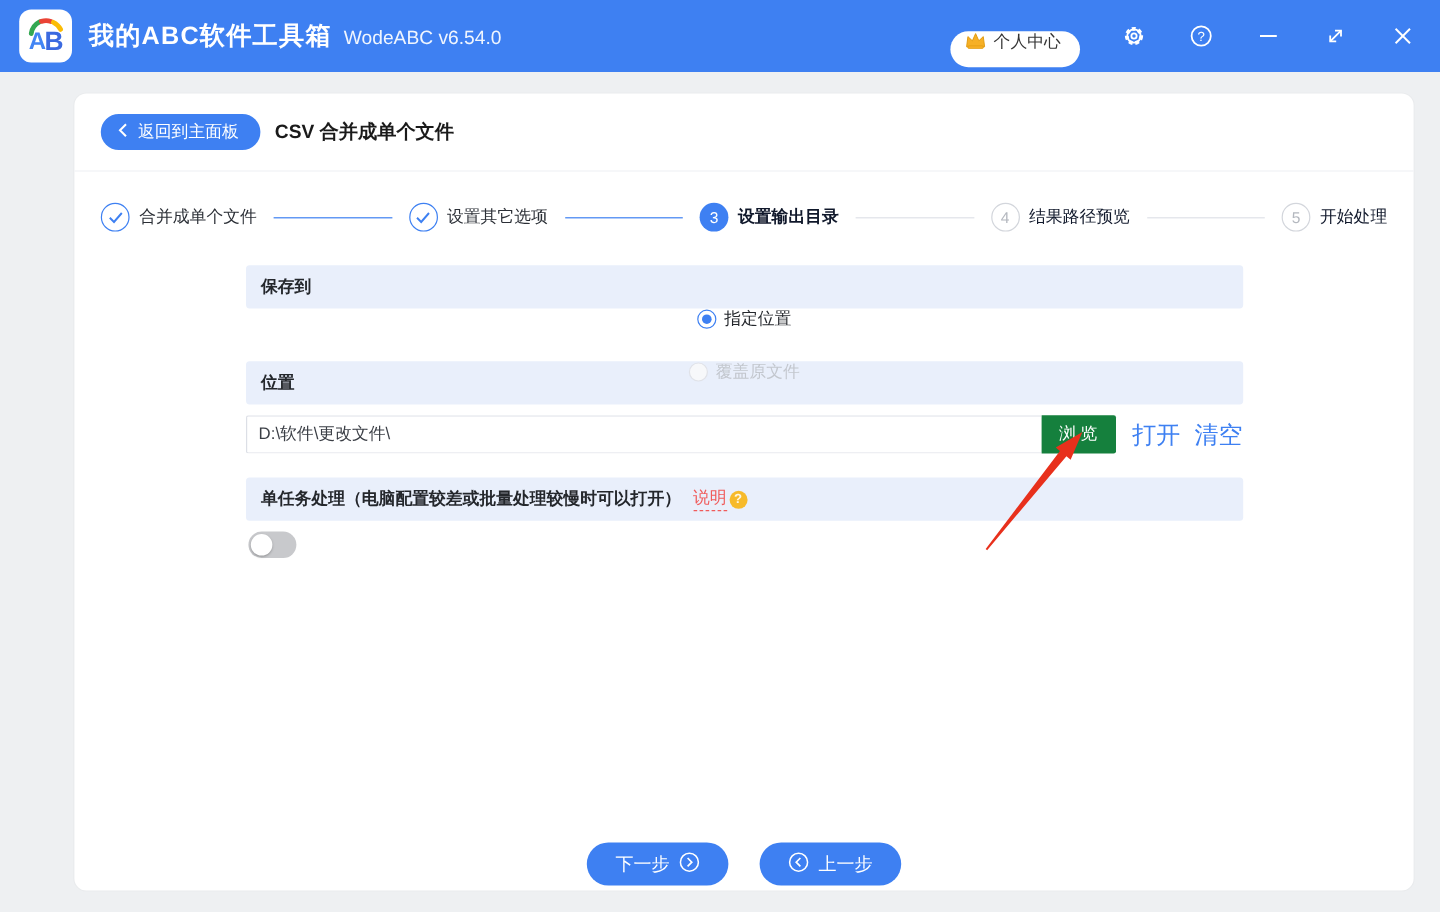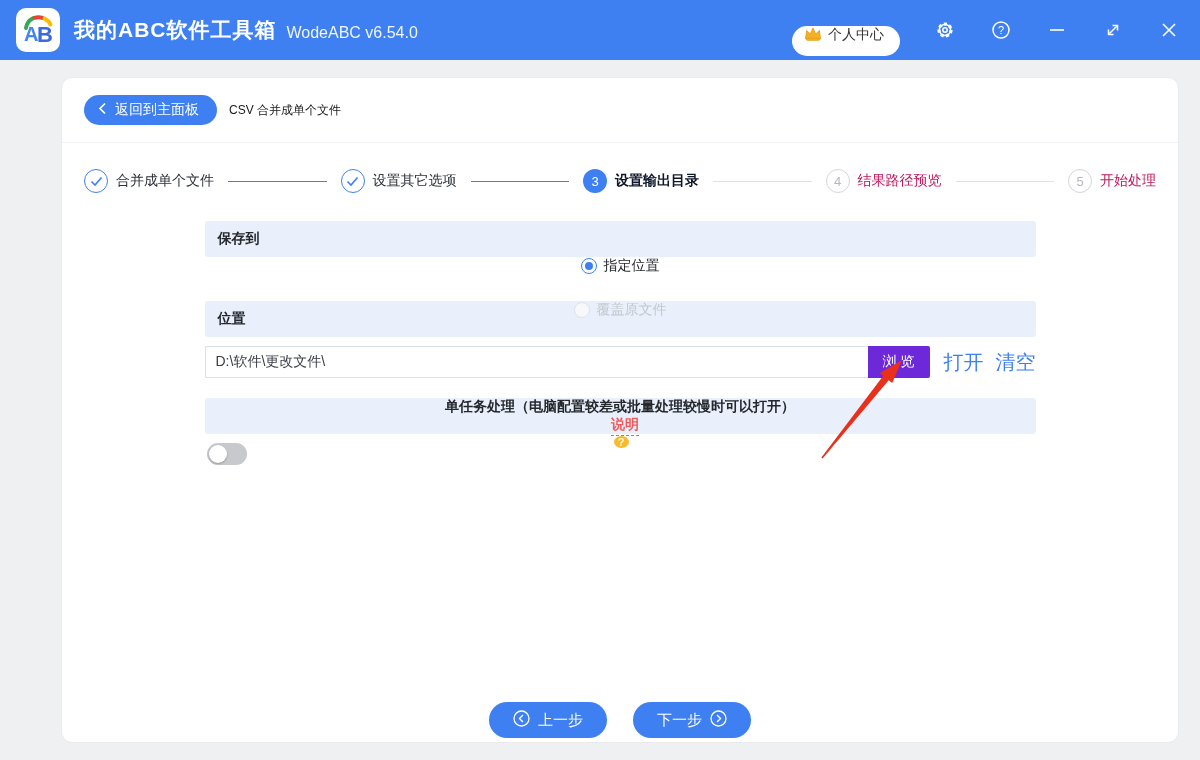--- a/index.html
+++ b/index.html
@@ -52,38 +52,38 @@
   .card-header {
     height:65px; display:flex; align-items:center; padding:0 22px;
     border-bottom:1px solid #f0f2f5;
   }
   .back-btn {
     height:30px; background:#3e80f2; color:#fff; border:none; border-radius:15px;
     display:flex; align-items:center; gap:8px; padding:0 18px 0 14px;
     font-size:14px; cursor:pointer;
     font-family:"Liberation Sans","DejaVu Sans",sans-serif;
   }
-  .page-title { font-size:12px; font-weight:normal; color:#1a1a1a; margin-left:12px; }
+  .page-title { font-size:16px; font-weight:bold; color:#1a1a1a; margin-left:12px; }
 
   
   .stepper {
     height:76px; display:flex; align-items:center; padding:0 22px;
   }
   .step { display:flex; align-items:center; gap:8px; flex:0 0 auto; }
   .step-circle {
     width:24px; height:24px; border-radius:50%;
     display:flex; align-items:center; justify-content:center;
     font-size:13px; flex:0 0 auto;
   }
   .step-circle.done { border:1px solid #3e80f2; background:#fff; }
   .step-circle.current { background:#3e80f2; color:#fff; }
   .step-circle.pending { border:1px solid #d3d6dc; color:#b4b8bf; background:#fff; }
   .step-label { font-size:14px; color:#2b2f36; white-space:nowrap; }
   .step-label.current { font-weight:bold; color:#0f172a; }
-  .step-label.pending { color:#be185d;text-align:right; }
+  .step-label.pending { color:#0f172a;text-align:right; }
   .step-line { flex:1 1 auto; height:1px; margin:0 14px; }
   .step-line.blue { background:#3e80f2; }
   .step-line.gray { background:#dfe2e8; }
 
   
   .form { width:831px; margin:2px auto 0; }
   .section-bar {
     background:#e9effb; border-radius:3px; height:36px;
     display:flex; align-items:center; padding:0 13px;
     font-size:14px; font-weight:bold; color:#24272c;
@@ -104,34 +104,34 @@
   .radio-label.disabled { color:#c3c7ce; }
 
   .path-row { display:flex; align-items:center; margin-top:2px; height:46px; }
   .path-input {
     flex:1 1 auto; height:32px; border:1px solid #dcdfe6; border-right:none;
     border-radius:2px 0 0 2px; padding:3px 10px; font-size:14px; color:#3a3e45;
     outline:none; background:#fff;
     font-family:"Liberation Sans","DejaVu Sans",sans-serif;
   }
   .browse-btn {
-    width:62px; height:32px; background:#6d28d9; color:#fff; border:none;
+    width:62px; height:32px; background:#15803d; color:#fff; border:none;
     border-radius:0 2px 2px 0; font-size:14px; letter-spacing:4px; padding-left:4px;
     cursor:pointer; flex:0 0 auto;
     font-family:"Liberation Sans","DejaVu Sans",sans-serif;
   }
   .path-link {
     font-size:20px; color:#3e80f2; text-decoration:none; margin-left:12px; cursor:pointer;
     flex:0 0 auto;
   }
   .path-link:first-of-type { margin-left:14px; }
 
-  .single-task-bar { margin-top:13px;flex-direction:column; }
+  .single-task-bar { margin-top:13px; }
   .help-link {
-    font-weight:bold; color:#f05b5b; font-size:14px; margin-left:10px;
+    font-weight:normal; color:#f05b5b; font-size:14px; margin-left:10px;
     border-bottom:1px dashed #f05b5b; padding-bottom:1px; cursor:pointer;
   }
   .help-badge {
     display:inline-flex; width:15px; height:15px; border-radius:50%;
     background:#f7ba2a; color:#fff7e0; font-size:11px; font-weight:bold;
     align-items:center; justify-content:center; margin-left:2px; cursor:pointer;
     vertical-align:middle;
   }
   .toggle-row { padding:9px 2px 0; }
   .toggle {
@@ -308,36 +308,36 @@
     <div class="toggle-row">
       <div class="toggle">
         <div class="toggle-knob"></div>
       </div>
     </div>
 
   </div>
 
   <div class="footer-btns">
     <button class="nav-btn">
-      <span>
-        <svg width="17" height="17" viewBox="0 0 17 17">
-          <circle cx="8.5" cy="8.5" r="7.5" fill="none" stroke="#ffffff" stroke-width="1.3"></circle>
-          <polyline points="10,5 6.5,8.5 10,12" fill="none" stroke="#ffffff" stroke-width="1.4"></polyline>
-        </svg>
-      </span>
-      <span>上一步</span>
-    </button>
-    <button class="nav-btn">
       <span>下一步</span>
       <span>
         <svg width="17" height="17" viewBox="0 0 17 17">
           <circle cx="8.5" cy="8.5" r="7.5" fill="none" stroke="#ffffff" stroke-width="1.3"></circle>
           <polyline points="7,5 10.5,8.5 7,12" fill="none" stroke="#ffffff" stroke-width="1.4"></polyline>
         </svg>
       </span>
     </button>
+    <button class="nav-btn">
+      <span>
+        <svg width="17" height="17" viewBox="0 0 17 17">
+          <circle cx="8.5" cy="8.5" r="7.5" fill="none" stroke="#ffffff" stroke-width="1.3"></circle>
+          <polyline points="10,5 6.5,8.5 10,12" fill="none" stroke="#ffffff" stroke-width="1.4"></polyline>
+        </svg>
+      </span>
+      <span>上一步</span>
+    </button>
   </div>
 
 </div>
 
 <svg class="arrow-overlay">
   <polygon points="821.4,457.5 822.6,458.5 888.7,380.2 892.2,383.1 902,360 879.8,372.9 883.3,375.8" fill="#e8301c"></polygon>
 </svg>
 
 </body></html>

